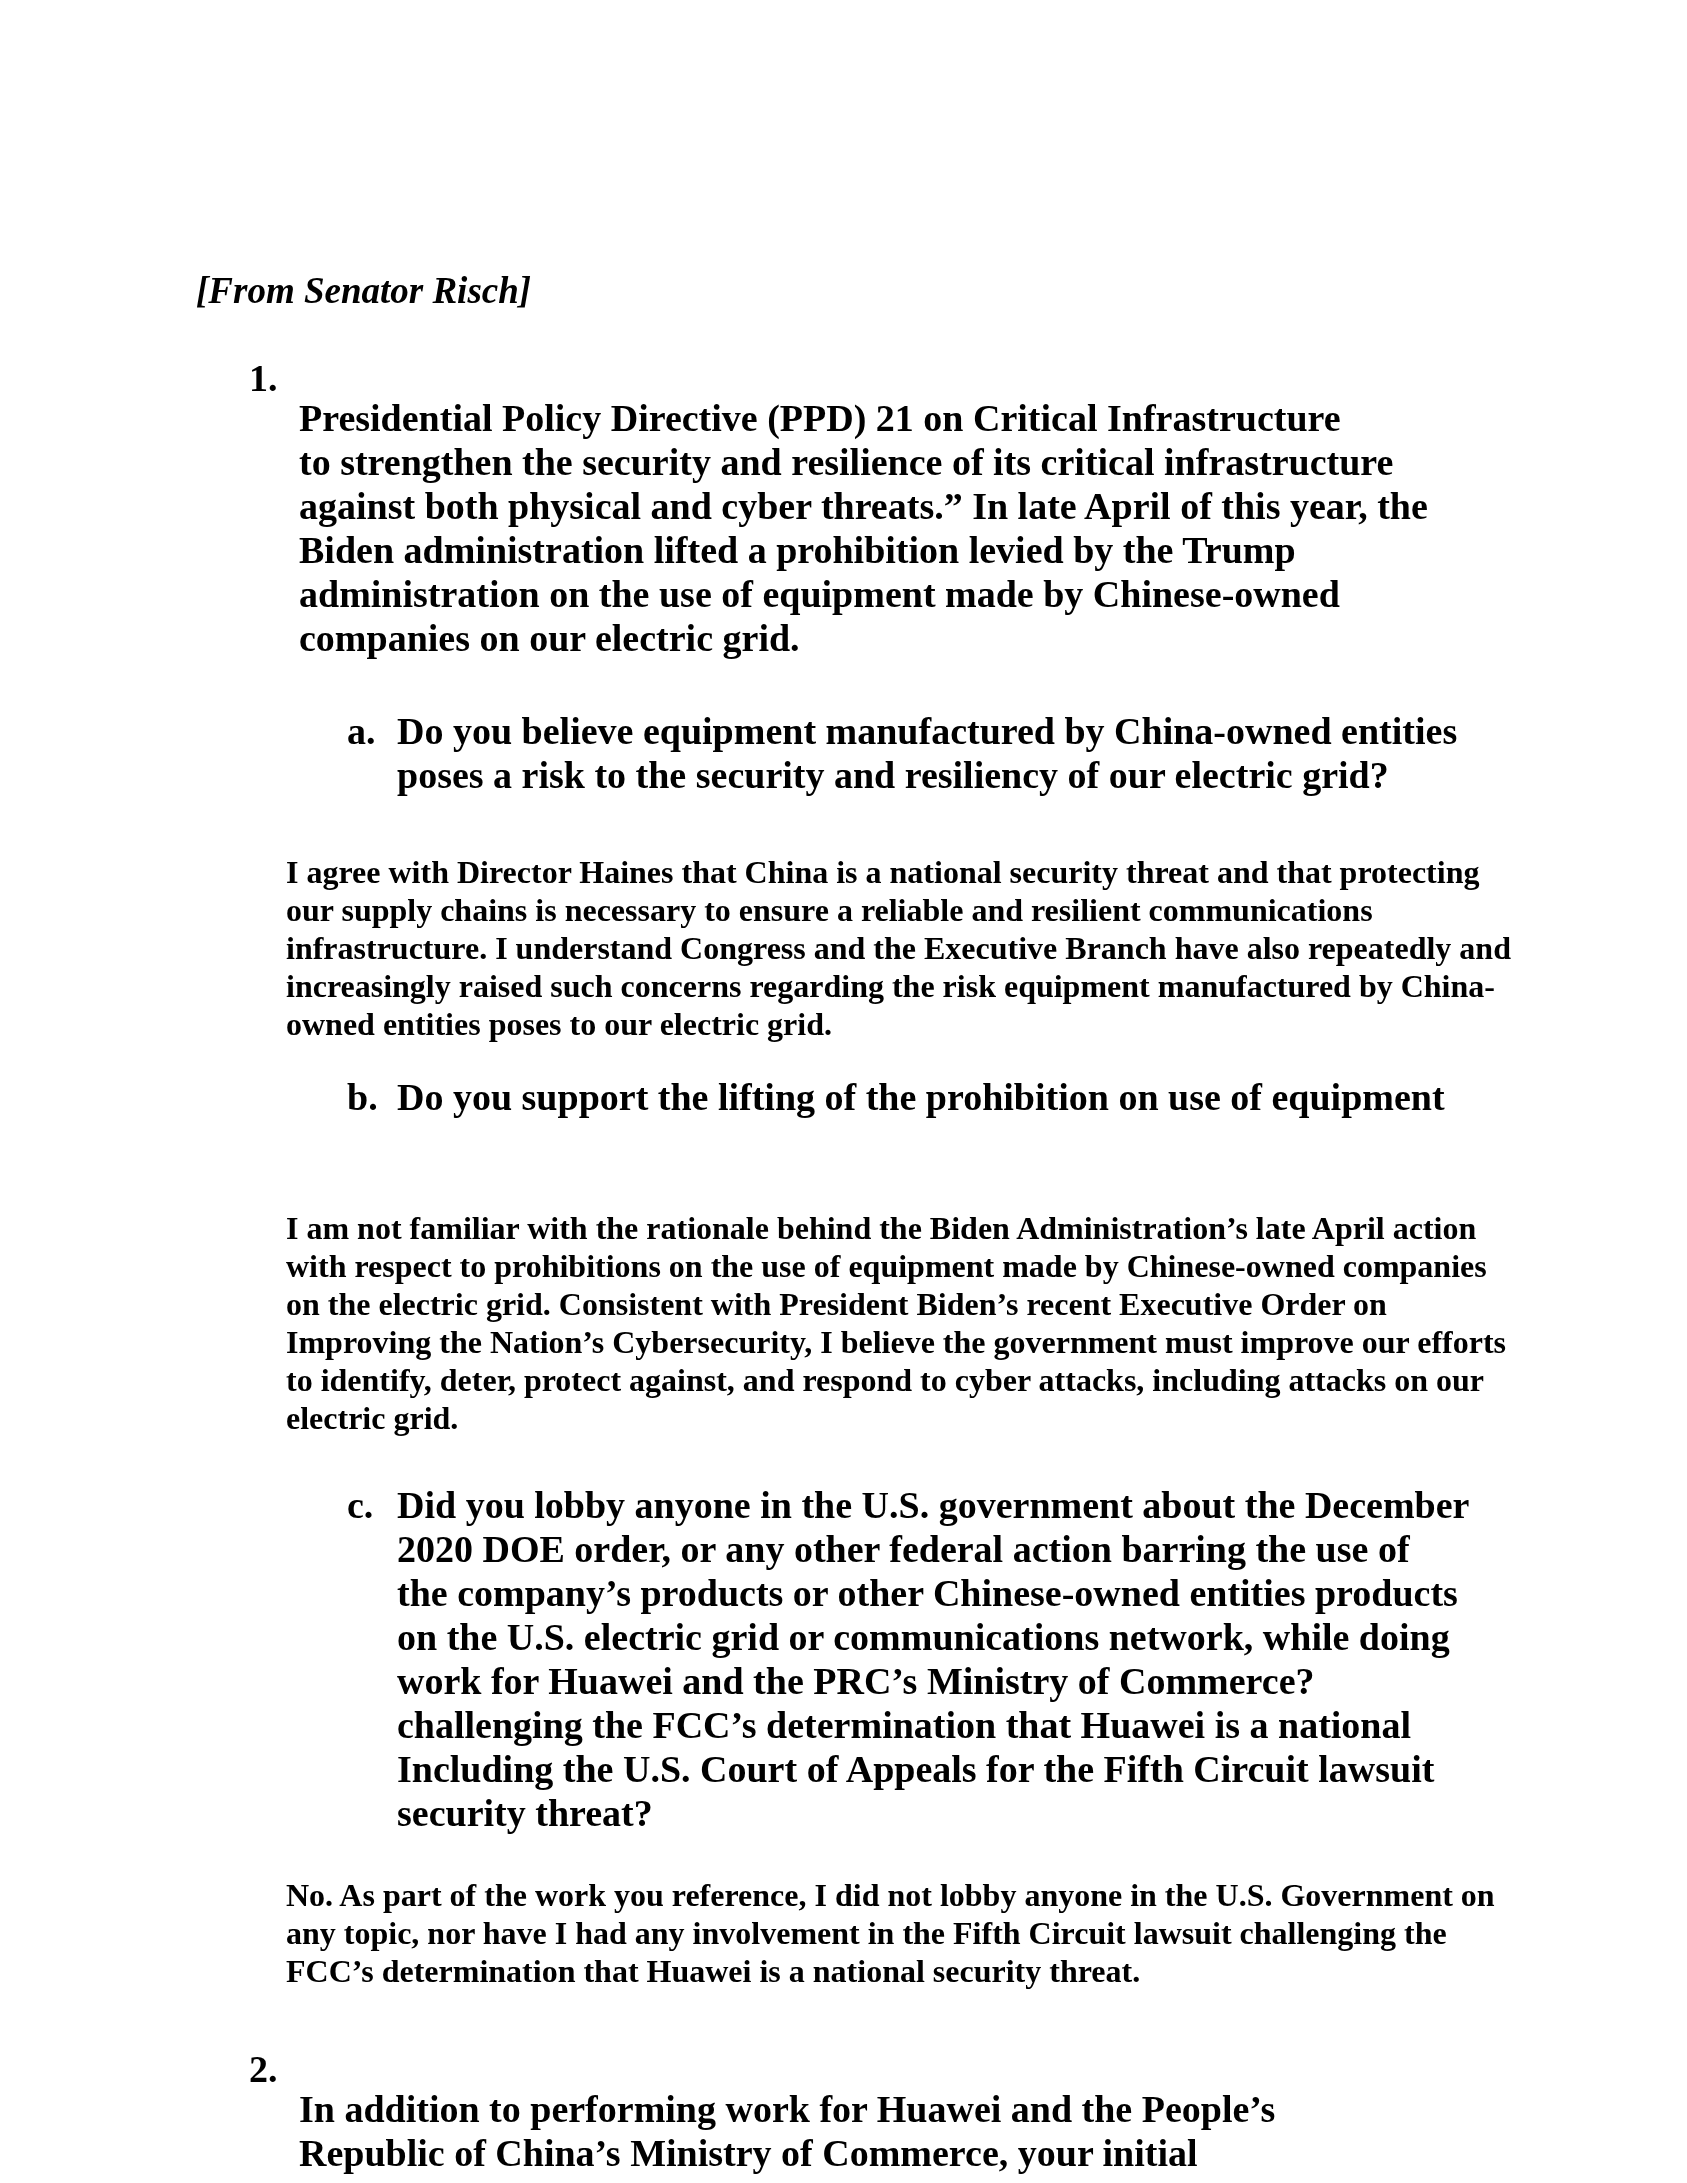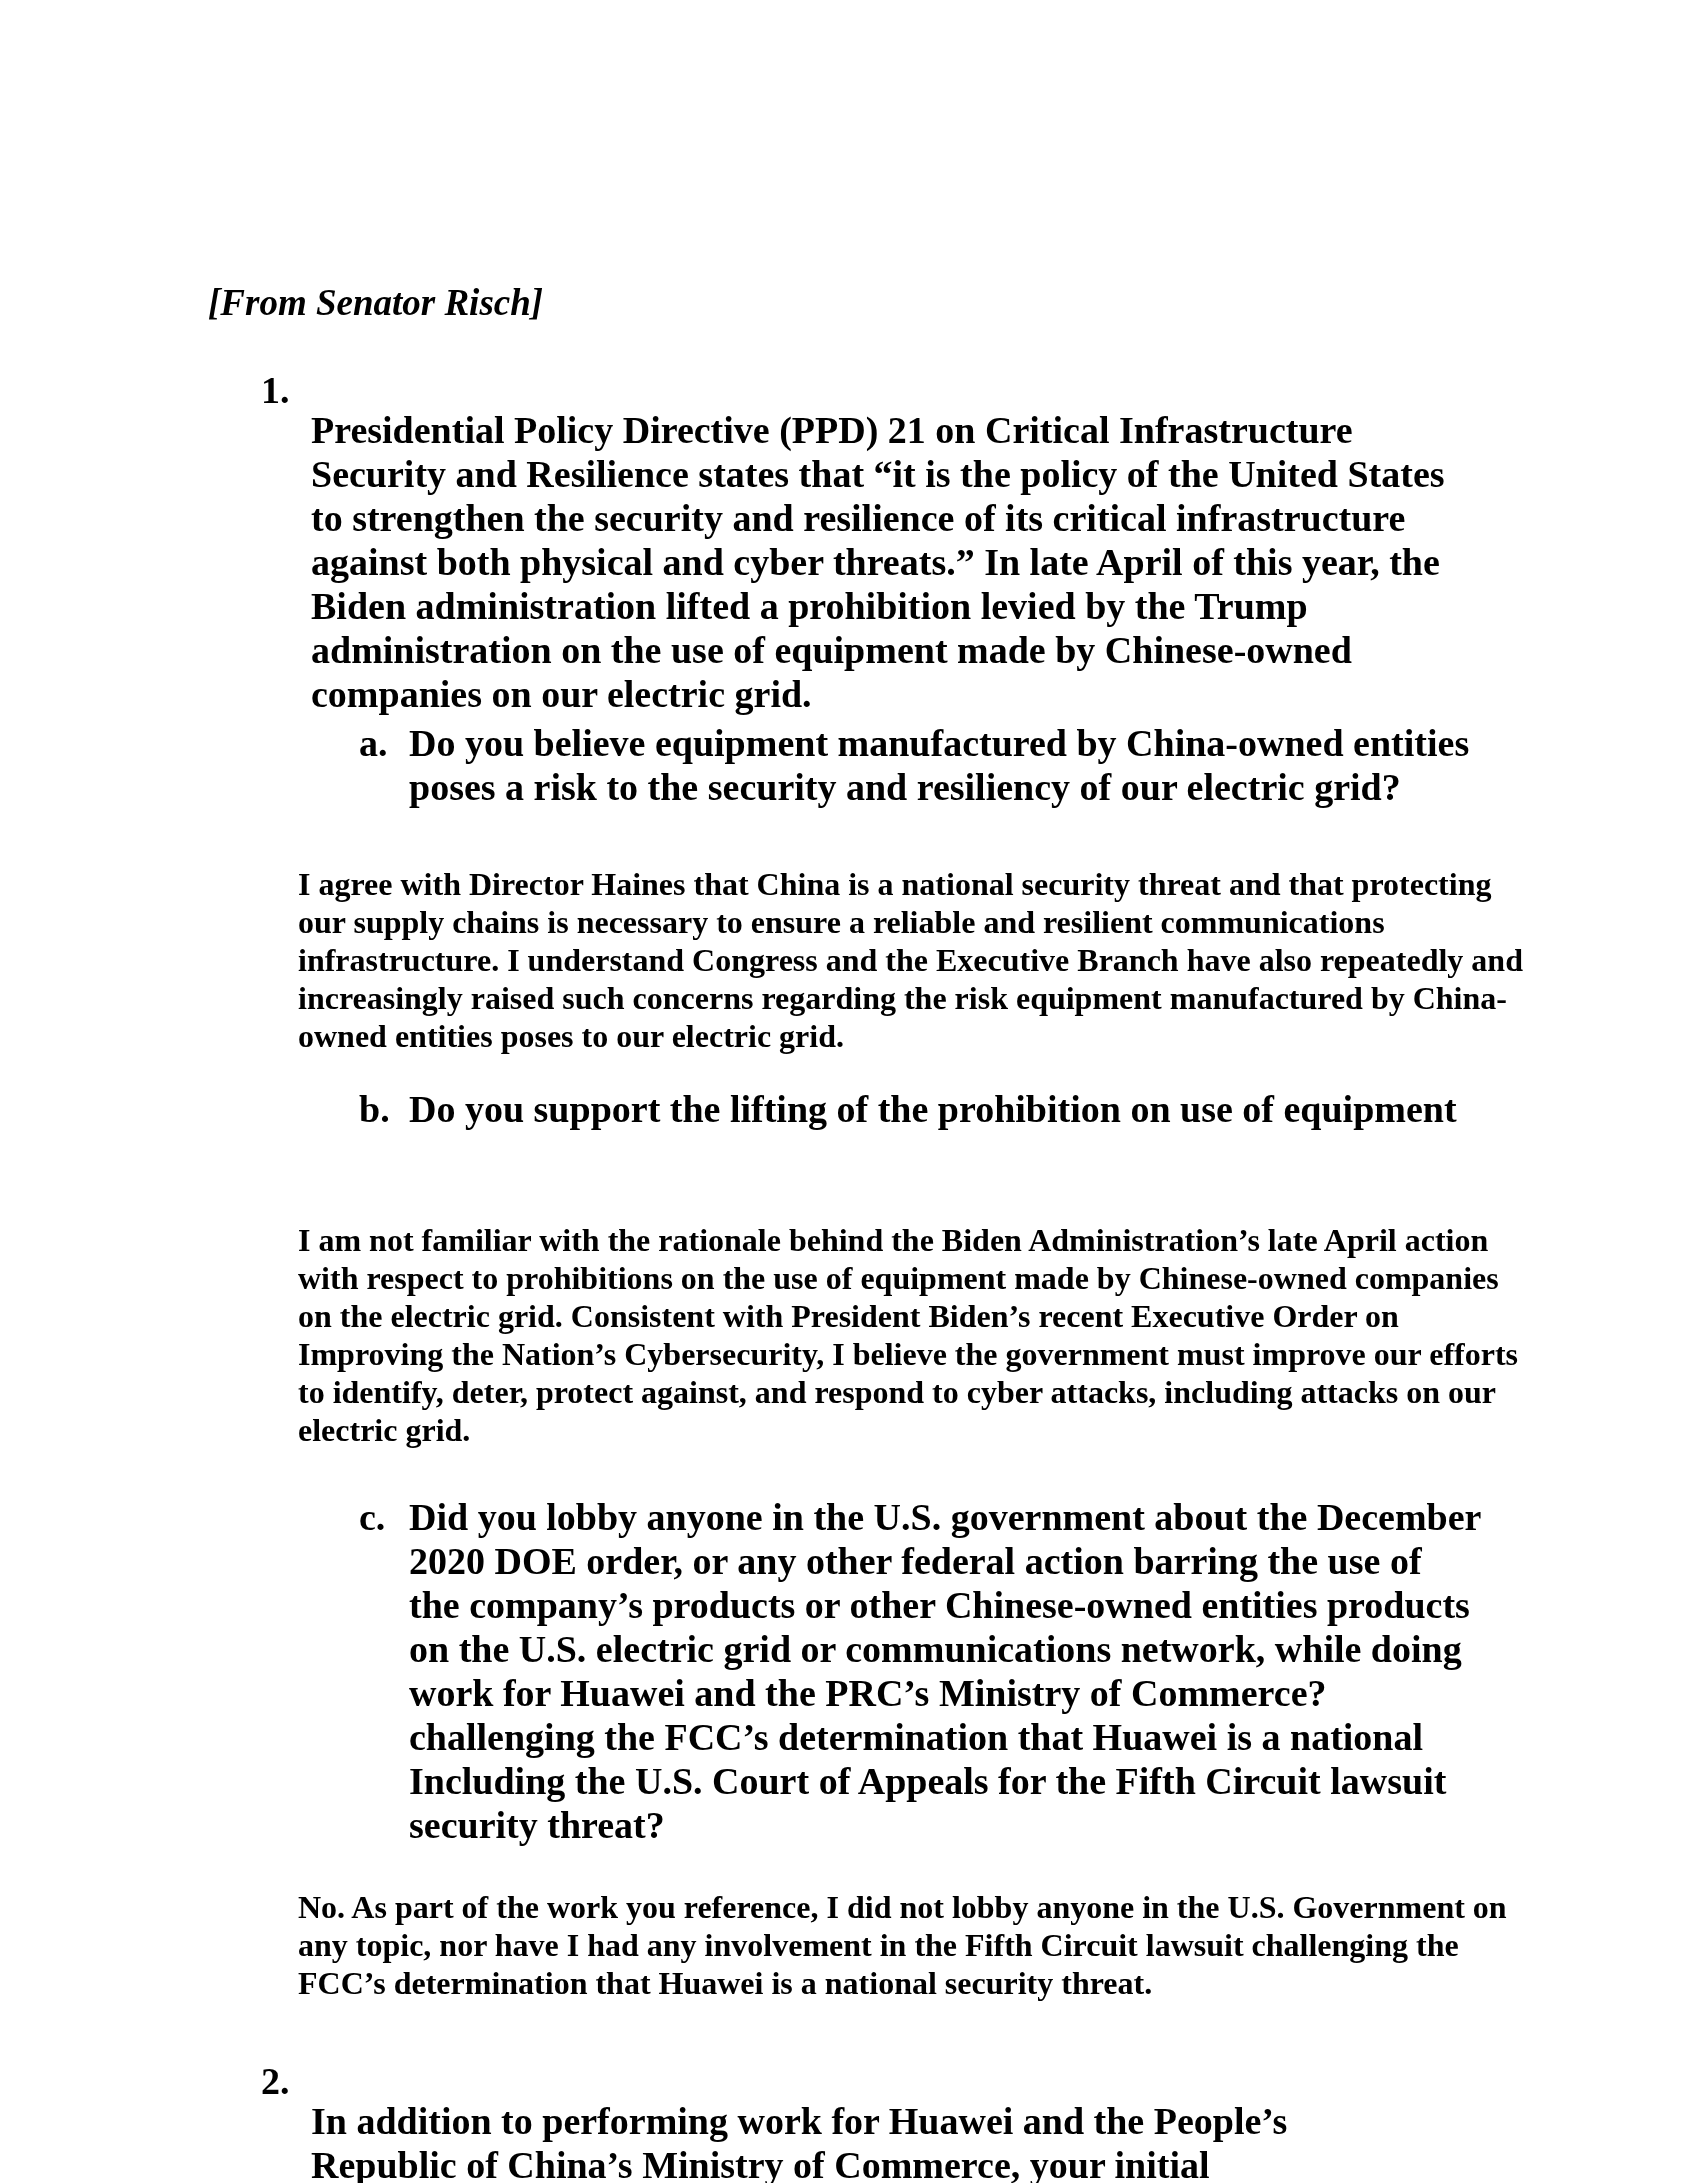--- a/index.html
+++ b/index.html
@@ -10,21 +10,21 @@
   body {
     width: 1687px;
     height: 2183px;
     position: relative;
     overflow: hidden;
     color: #000000;
     font-family: "Liberation Serif", "DejaVu Serif", serif;
   }
   .block {
     position: absolute;
-    margin: 12px;
+    margin: 0;
   }
   .line {
     display: block;
     white-space: pre;
   }
   .header {
     left: 196px;
     top: 269px;
     font-size: 37px;
     line-height: 44px;
@@ -58,21 +58,20 @@
 </style>
 </head>
 <body>
 
 <div class="block header">[From Senator Risch]</div>
 
 <div class="block q q-top" style="top:356px;">
   <span class="num">1.</span>
   <div class="body">
     <span class="line">Presidential Policy Directive (PPD) 21 on Critical Infrastructure</span>
-    <span class="line">Security and Resilience states that “it is the policy of the United States</span>
     <span class="line">to strengthen the security and resilience of its critical infrastructure</span>
     <span class="line">against both physical and cyber threats.” In late April of this year, the</span>
     <span class="line">Biden administration lifted a prohibition levied by the Trump</span>
     <span class="line">administration on the use of equipment made by Chinese-owned</span>
     <span class="line">companies on our electric grid.</span>
   </div>
 </div>
 
 <div class="block q q-sub" style="top:709px;">
   <span class="num">a.</span>

